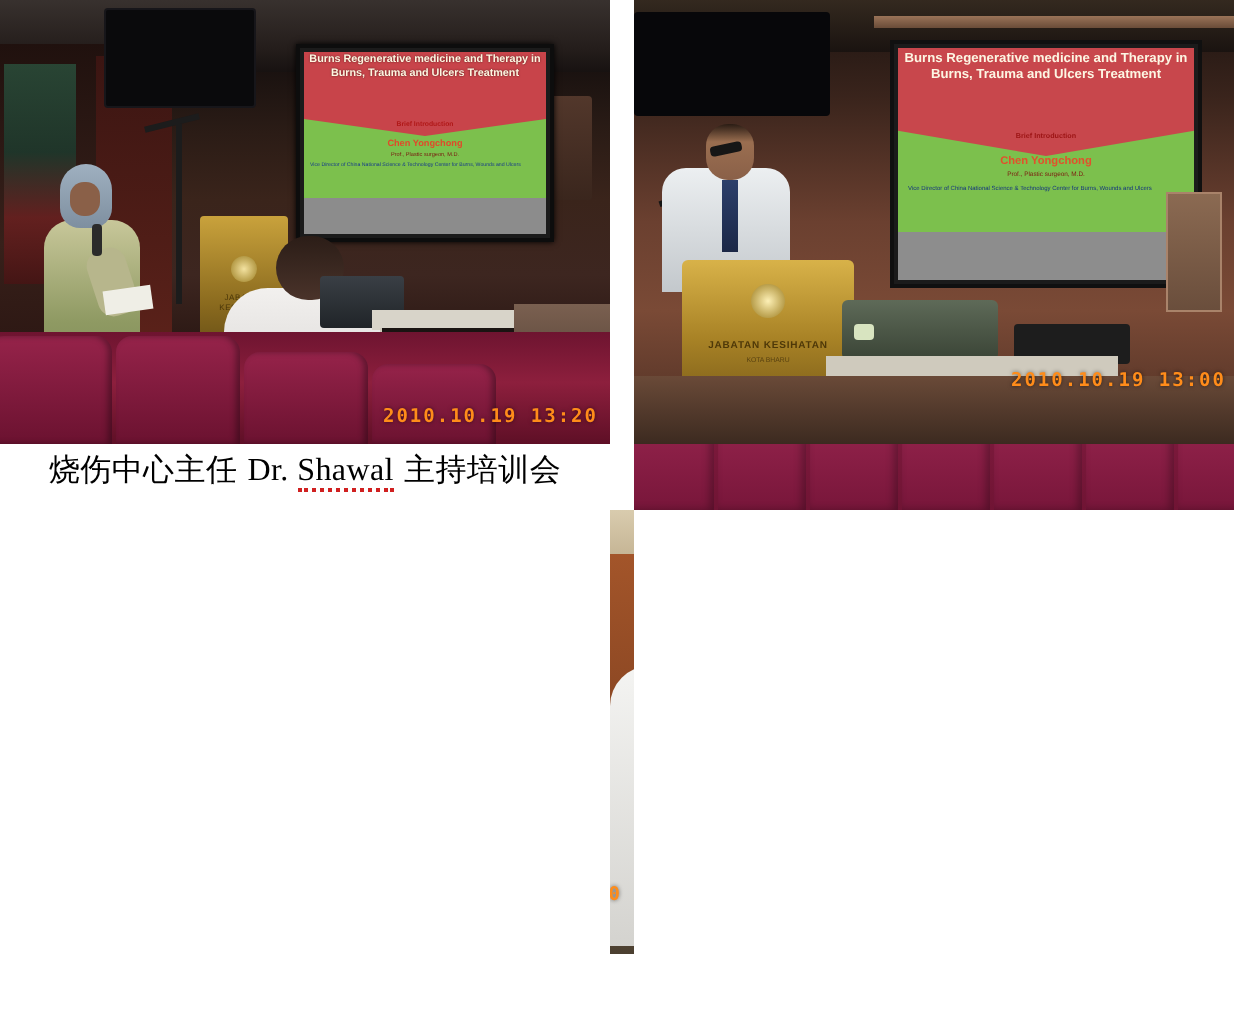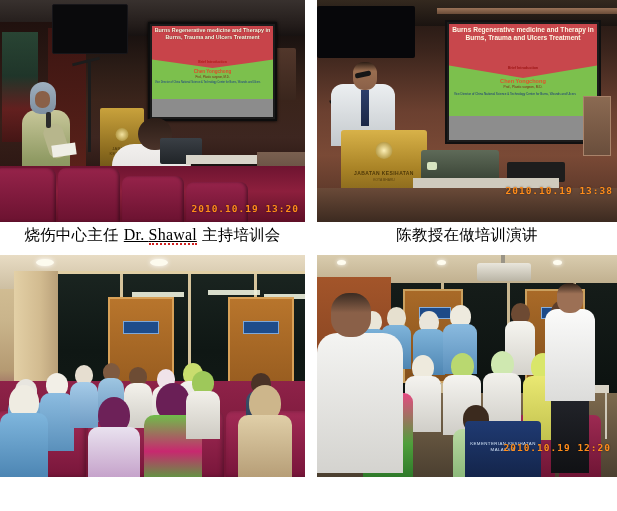--- a/index.html
+++ b/index.html
@@ -37,21 +37,20 @@
     font-family: "DejaVu Sans", "Liberation Sans", sans-serif;
     font-size: 15.5px;
     line-height: 20px;
     color: #000000;
     white-space: nowrap;
     letter-spacing: 0.2px;
   }
   .caption-text .latin {
     font-family: "Liberation Serif", "DejaVu Serif", serif;
     font-size: 16px;
-    text-decoration: underline;
   }
   .spell {
     border-bottom: 2px dotted #d02020;
     padding-bottom: 0px;
   }
   .spacer { background: #ffffff; }
 
   
   .photo { position: absolute; inset: 0; }
   .p1 {
@@ -592,33 +591,30 @@
           <div class="ptext2">KOTA BHARU</div>
         </div>
 
         <div class="projector">
           <div class="lens"></div>
         </div>
         <div class="laptop"></div>
         <div class="cart"></div>
         <div class="floor"></div>
 
-        <div class="timestamp" style="right:4px; bottom:26px;">2010.10.19 13:38</div>
+        <div class="timestamp" style="right:4px; bottom:26px;">2010.10.19 13:00</div>
       </div>
     </div>
 
     <div class="cell-caption">
       <div class="caption-text"><span>烧伤中心主任 </span><span class="latin">Dr. </span><span class="latin spell">Shawal</span><span> 主持培训会</span></div>
     </div>
 
     <div class="spacer"></div>
 
-    <div class="cell-caption">
-      <div class="caption-text">陈教授在做培训演讲</div>
-    </div>
 
     <div class="cell-photo">
       <div class="photo p3">
         <div class="ceiling"></div>
         <div class="lamp" style="left:36px;"></div>
         <div class="lamp" style="left:150px;"></div>
         <div class="glasswall">
           <div class="mullion" style="left:62px;"></div>
           <div class="mullion" style="left:130px;"></div>
           <div class="mullion" style="left:196px;"></div>

